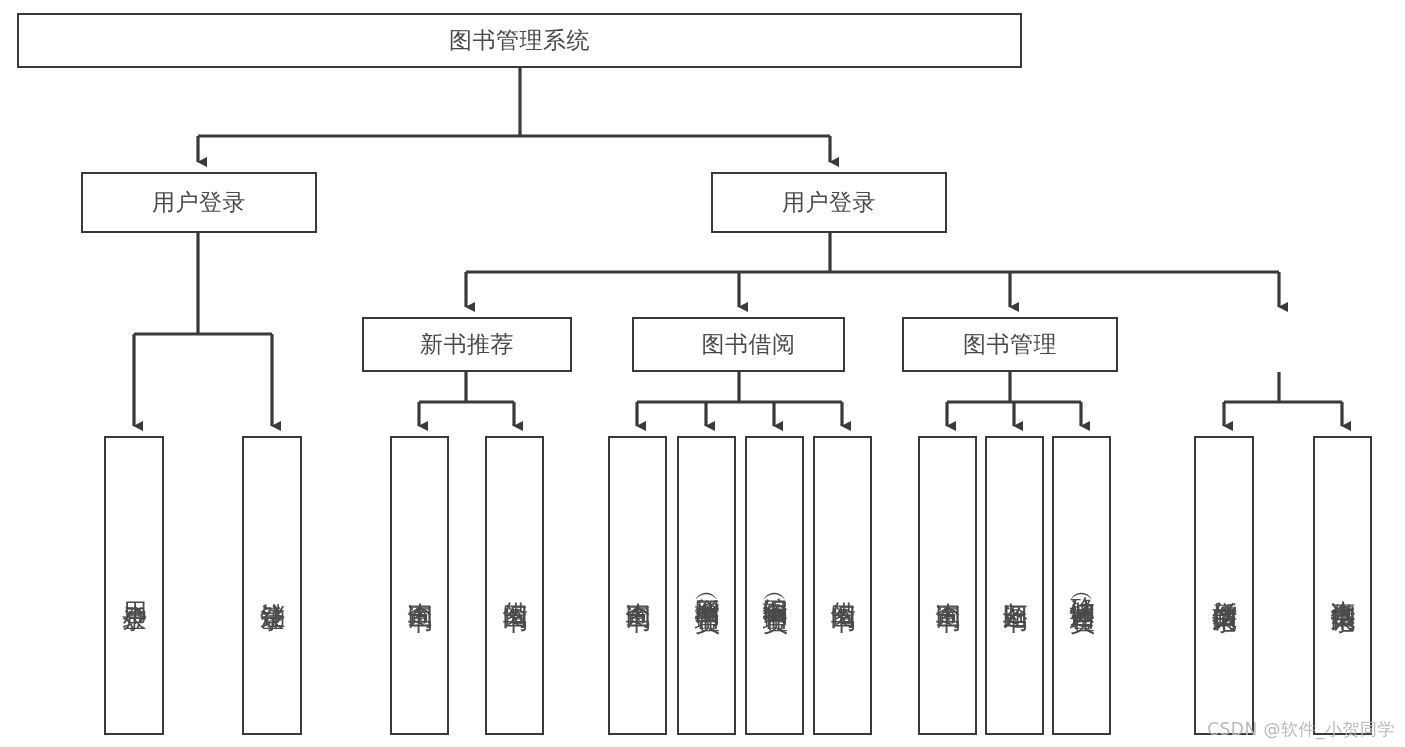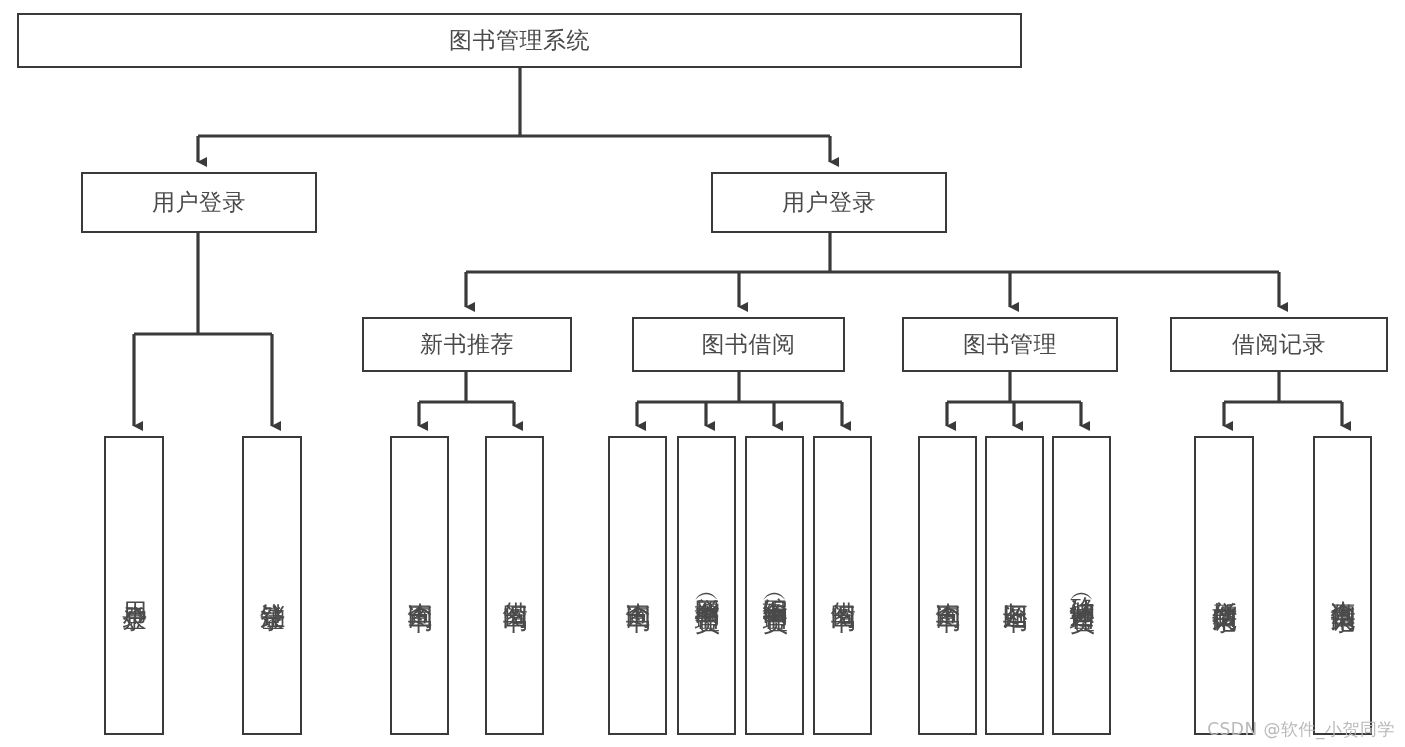--- a/index.html
+++ b/index.html
@@ -148,23 +148,20 @@
   </div>
 
   <div class="node horiz" style="left:632px; top:317px; width:213px; height:55px;padding-left:20px;">
     <span class="label">图书借阅</span>
   </div>
 
   <div class="node horiz" style="left:902px; top:317px; width:216px; height:55px;">
     <span class="label">图书管理</span>
   </div>
 
-  <div class="node horiz" style="left:1170px; top:317px; width:218px; height:55px;">
-    <span class="label">借阅记录</span>
-  </div>
 
   <div class="node vert" style="left:104px; top:436px; width:60px; height:299px;">
     <span class="label">用户登录</span>
   </div>
 
   <div class="node vert" style="left:242px; top:436px; width:60px; height:299px;">
     <span class="label">注销登录</span>
   </div>
 
   <div class="node vert" style="left:390px; top:436px; width:59px; height:299px;">

